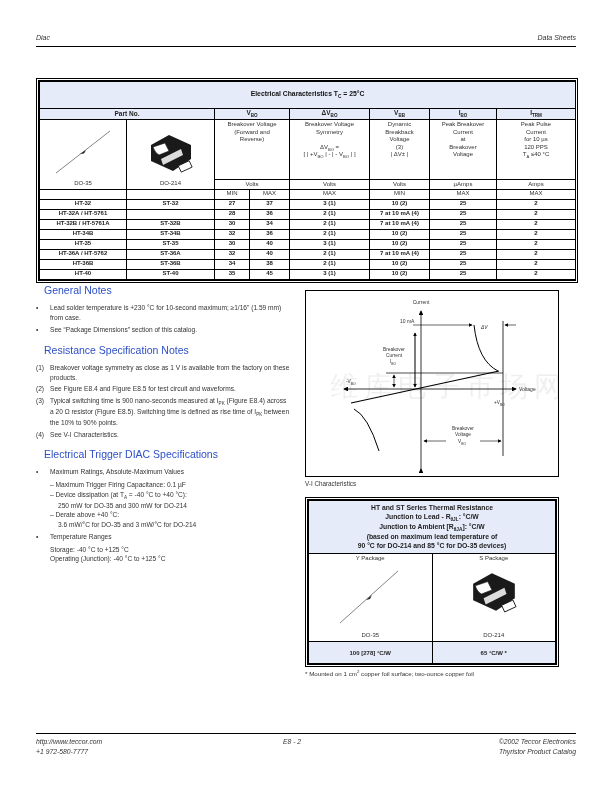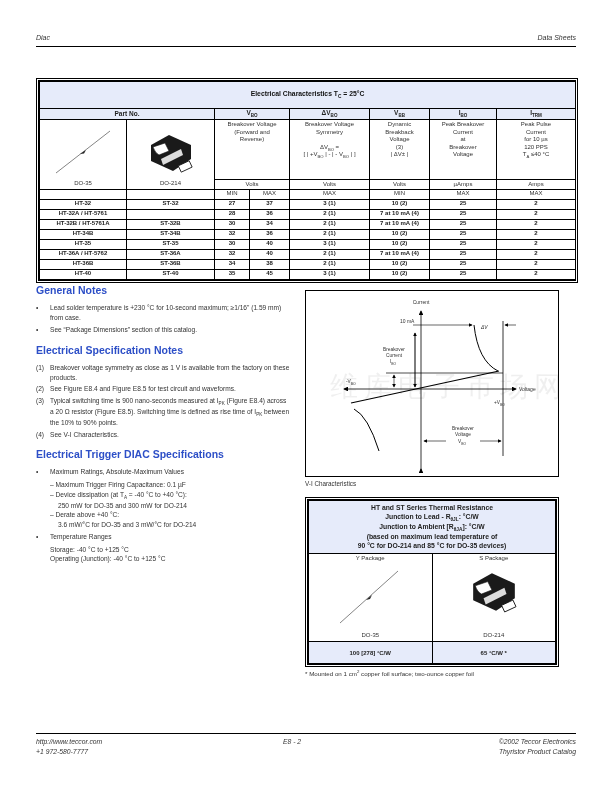--- a/index.html
+++ b/index.html
@@ -20,21 +20,21 @@
   table.ec tr.desc td { height: 60px; vertical-align: top; padding-top: 1px; }
   table.ec tr.desc td.pkg { vertical-align: bottom; padding-bottom: 2px; }
   table.ec tr.units td { height: 10px; border-bottom: none; }
   table.ec tr.mm td { height: 10px; }
   table.ec tr.data td { height: 10px; font-weight: bold; font-size: 6px; color: #222; }
   sub { font-size: 70%; vertical-align: -1.5px; }
   sup { font-size: 70%; vertical-align: 3px; }
 
   
   .notes { position: absolute; left: 36px; top: 283px; width: 255px; font-size: 6.6px; color: #333; line-height: 1.45; }
-  .notes h2 { font-size: 10.5px; font-weight: bold; color: #2d4fc7; margin: 0 0 5px 0; }
+  .notes h2 { font-size: 10.5px; font-weight: normal; color: #2d4fc7; margin: 0 0 5px 8px; }
   .notes .sec { margin-bottom: 8px; }
   .notes .bul { position: relative; padding-left: 14px; margin-bottom: 3px; }
   .notes .bul .m { position: absolute; left: 0; top: 0; }
   .notes .num { position: relative; padding-left: 14px; margin-bottom: 2px; }
   .notes .num .m { position: absolute; left: 0; top: 0; }
   .notes .sub { padding-left: 14px; }
   .notes .sub2 { padding-left: 22px; }
 
   
   .vi { position: absolute; left: 305px; top: 290px; width: 254px; height: 187px; border: 1px solid #000; }
@@ -264,21 +264,21 @@
   </table>
 </div>
 
 <div class="notes">
   <div class="sec">
     <h2>General Notes</h2>
     <div class="bul"><span class="m">•</span><span>Lead solder temperature is +230 °C for 10-second maximum; ≥1/16" (1.59 mm) from case.</span></div>
     <div class="bul"><span class="m">•</span><span>See “Package Dimensions” section of this catalog.</span></div>
   </div>
   <div class="sec">
-    <h2>Electrical Specification Notes</h2>
+    <h2>Resistance Specification Notes</h2>
     <div id="spec-notes-list">
         <div class="num"><span class="m">(1)</span><span>Breakover voltage symmetry as close as 1 V is available from the factory on these products.</span></div>
         <div class="num"><span class="m">(2)</span><span>See Figure E8.4 and Figure E8.5 for test circuit and waveforms.</span></div>
         <div class="num"><span class="m">(3)</span><span>Typical switching time is 900 nano-seconds measured at I<sub>PK</sub> (Figure E8.4) across a 20 Ω resistor (Figure E8.5). Switching time is defined as rise time of I<sub>PK</sub> between the 10% to 90% points.</span></div>
         <div class="num"><span class="m">(4)</span><span>See V-I Characteristics.</span></div>
       </div>
   </div>
   <div class="sec">
     <h2>Electrical Trigger DIAC Specifications</h2>
     <div class="bul"><span class="m">•</span><span>Maximum Ratings, Absolute-Maximum Values</span></div>

